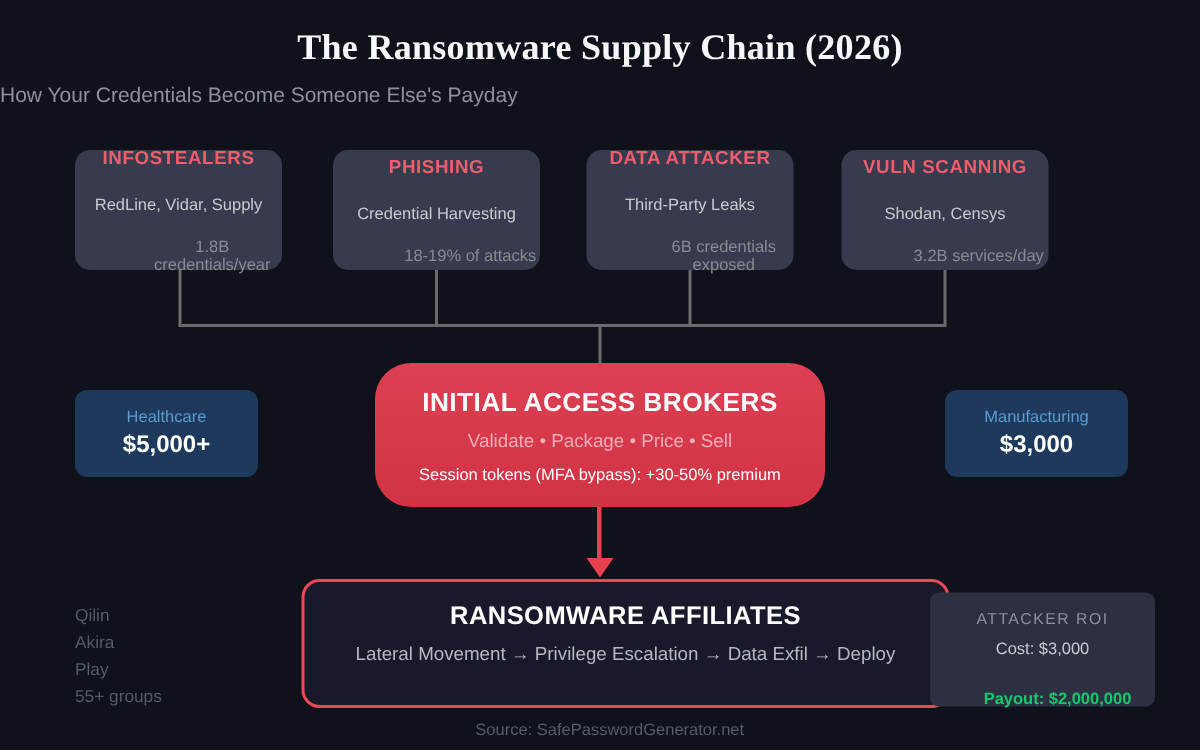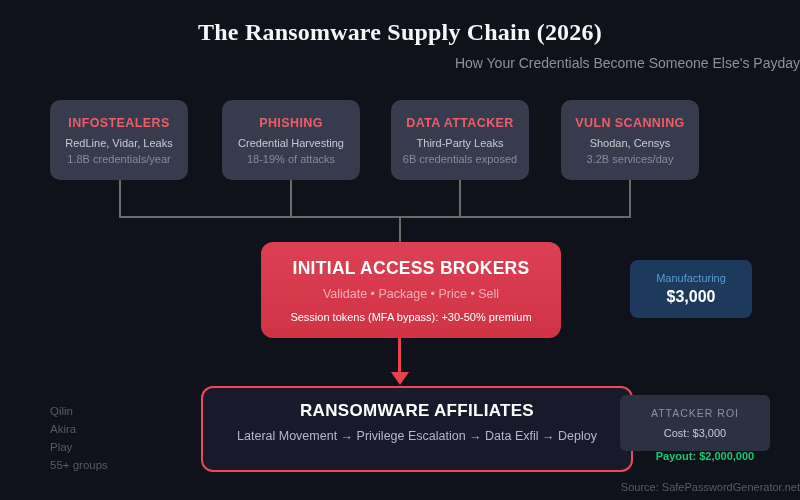--- a/index.html
+++ b/index.html
@@ -15,44 +15,44 @@
     height: 500px;
     background: #0f111b;
   }
   .page-title {
     position: absolute; top: 19px; left: 0; width: 800px;
     text-align: center; color: #f7f7f9;
     font-size: 24px; font-weight: bold; letter-spacing: 0.2px; font-family: Liberation Serif, serif;
   }
   .page-subtitle {
     position: absolute; top: 55px; left: 0; width: 800px;
-    text-align: right; color: #8e919b; font-size: 14px;
+    text-align: left; color: #8e919b; font-size: 14px;
   }
   
   .src-box {
     position: absolute; top: 100px; width: 138px; height: 80px;
     background: #373b4d; border-radius: 10px;
     display: flex; flex-direction: column; align-items: center; justify-content: center;
-    gap: 4px; text-align: center;
+    gap: 16px; text-align: center;
   }
   .src-1 { left: 50px; } .src-2 { left: 222px; } .src-3 { left: 391px; } .src-4 { left: 561px; }
   .src-title { color: #ee5d6c; font-size: 12.5px; font-weight: bold; letter-spacing: 0.4px; }
   .src-line1 { color: #c9cad1; font-size: 11px; margin-top: 3px; }
-  .src-line2 { color: #888b95; font-size: 11px; }
+  .src-line2 { color: #888b95; font-size: 11px; margin-left: 45px; }
   
   .conn { position: absolute; background: #6b6b6b; }
   .conn-v { width: 2px; top: 180px; height: 37px; }
   .cv-1 { left: 119px; } .cv-2 { left: 290px; } .cv-3 { left: 459px; } .cv-4 { left: 629px; }
   .conn-h { left: 119px; top: 216px; width: 512px; height: 2px; }
   .conn-drop { left: 399px; top: 217px; width: 2px; height: 25px; }
   
   .iab-box {
-    position: absolute; left: 261px; top: 242px; width: 300px; height: 96px;
+    position: absolute; left: 250px; top: 242px; width: 300px; height: 96px;
     background: linear-gradient(180deg, #dc4052 0%, #cf3344 100%);
-    border-radius: 12px; text-align: center;
+    border-radius: 24px; text-align: center;
   }
   .iab-title { margin-top: 16px; color: #ffffff; font-size: 17.5px; font-weight: bold; letter-spacing: 0.3px; }
   .iab-sub { margin-top: 8px; color: #f2aeb6; font-size: 12.5px; }
   .iab-note { margin-top: 10px; color: #ffffff; font-size: 11px; }
   
   .price-box {
     position: absolute; top: 260px; width: 122px; height: 58px;
     background: #1d3a5c; border-radius: 8px; text-align: center;
   }
   .price-left { left: 50px; } .price-right { left: 630px; }
@@ -71,43 +71,43 @@
     background: #181a2b; border: 2px solid #e84a57; border-radius: 12px;
     text-align: center;
   }
   .aff-title { margin-top: 13px; color: #ffffff; font-size: 17px; font-weight: bold; letter-spacing: 0.3px; }
   .aff-chain { margin-top: 8px; color: #b6b8c1; font-size: 12.5px; }
   .aff-time { margin-top: 7px; color: #df5060; font-size: 11px; }
   
   .groups { position: absolute; left: 50px; top: 402px; color: #565b67; font-size: 11.5px; line-height: 18px; }
   
   .roi-box {
-    position: absolute; left: 620px; top: 395px; width: 150px; height: 56px;
+    position: absolute; left: 620px; top: 395px; width: 150px; height: 76px;
     background: #2d3040; border-radius: 6px; text-align: center;
   }
   .roi-title { margin-top: 12px; color: #8d919d; font-size: 10.5px; letter-spacing: 1px; }
   .roi-cost { margin-top: 8px; color: #c7cad1; font-size: 11px; }
-  .roi-payout { margin-top: 11px; color: #14c96e; font-size: 11px; font-weight: bold; padding-left: 20px; }
+  .roi-payout { margin-top: 21px; color: #14c96e; font-size: 11px; font-weight: bold; padding-left: 20px; }
   
   .footer {
     position: absolute; top: 481px; left: 0; width: 800px;
-    text-align: right; color: #575c66; font-size: 11px; padding-left: 13px;
+    text-align: center; color: #575c66; font-size: 11px; padding-left: 13px;
   }
 </style>
 </head>
 <body>
 
 <div class="canvas">
 
   <div class="page-title">The Ransomware Supply Chain (2026)</div>
   <div class="page-subtitle">How Your Credentials Become Someone Else's Payday</div>
 
   <div class="src-box src-1">
     <div class="src-title">INFOSTEALERS</div>
-    <div class="src-line1">RedLine, Vidar, Leaks</div>
+    <div class="src-line1">RedLine, Vidar, Supply</div>
     <div class="src-line2">1.8B credentials/year</div>
   </div>
   <div class="src-box src-2">
     <div class="src-title">PHISHING</div>
     <div class="src-line1">Credential Harvesting</div>
     <div class="src-line2">18-19% of attacks</div>
   </div>
   <div class="src-box src-3">
     <div class="src-title">DATA ATTACKER</div>
     <div class="src-line1">Third-Party Leaks</div>
@@ -125,20 +125,24 @@
   <div class="conn conn-v cv-4"></div>
   <div class="conn conn-h"></div>
   <div class="conn conn-drop"></div>
 
   <div class="iab-box">
     <div class="iab-title">INITIAL ACCESS BROKERS</div>
     <div class="iab-sub">Validate • Package • Price • Sell</div>
     <div class="iab-note">Session tokens (MFA bypass): +30-50% premium</div>
   </div>
 
+  <div class="price-box price-left">
+    <div class="price-label">Healthcare</div>
+    <div class="price-value">$5,000+</div>
+  </div>
   <div class="price-box price-right">
     <div class="price-label">Manufacturing</div>
     <div class="price-value">$3,000</div>
   </div>
 
   <div class="arrow-shaft"></div>
   <div class="arrow-head"></div>
 
   <div class="aff-box">
     <div class="aff-title">RANSOMWARE AFFILIATES</div>

